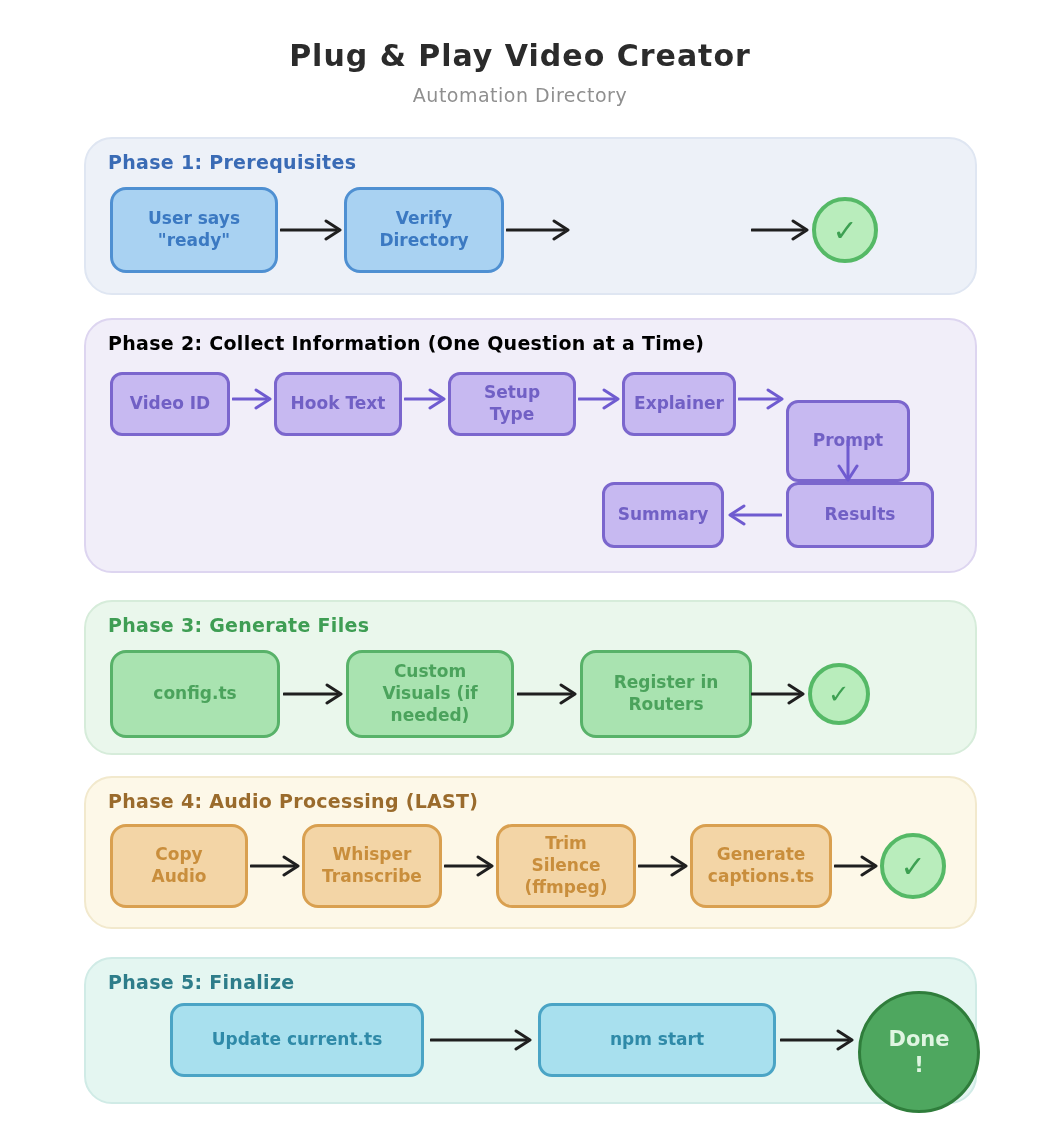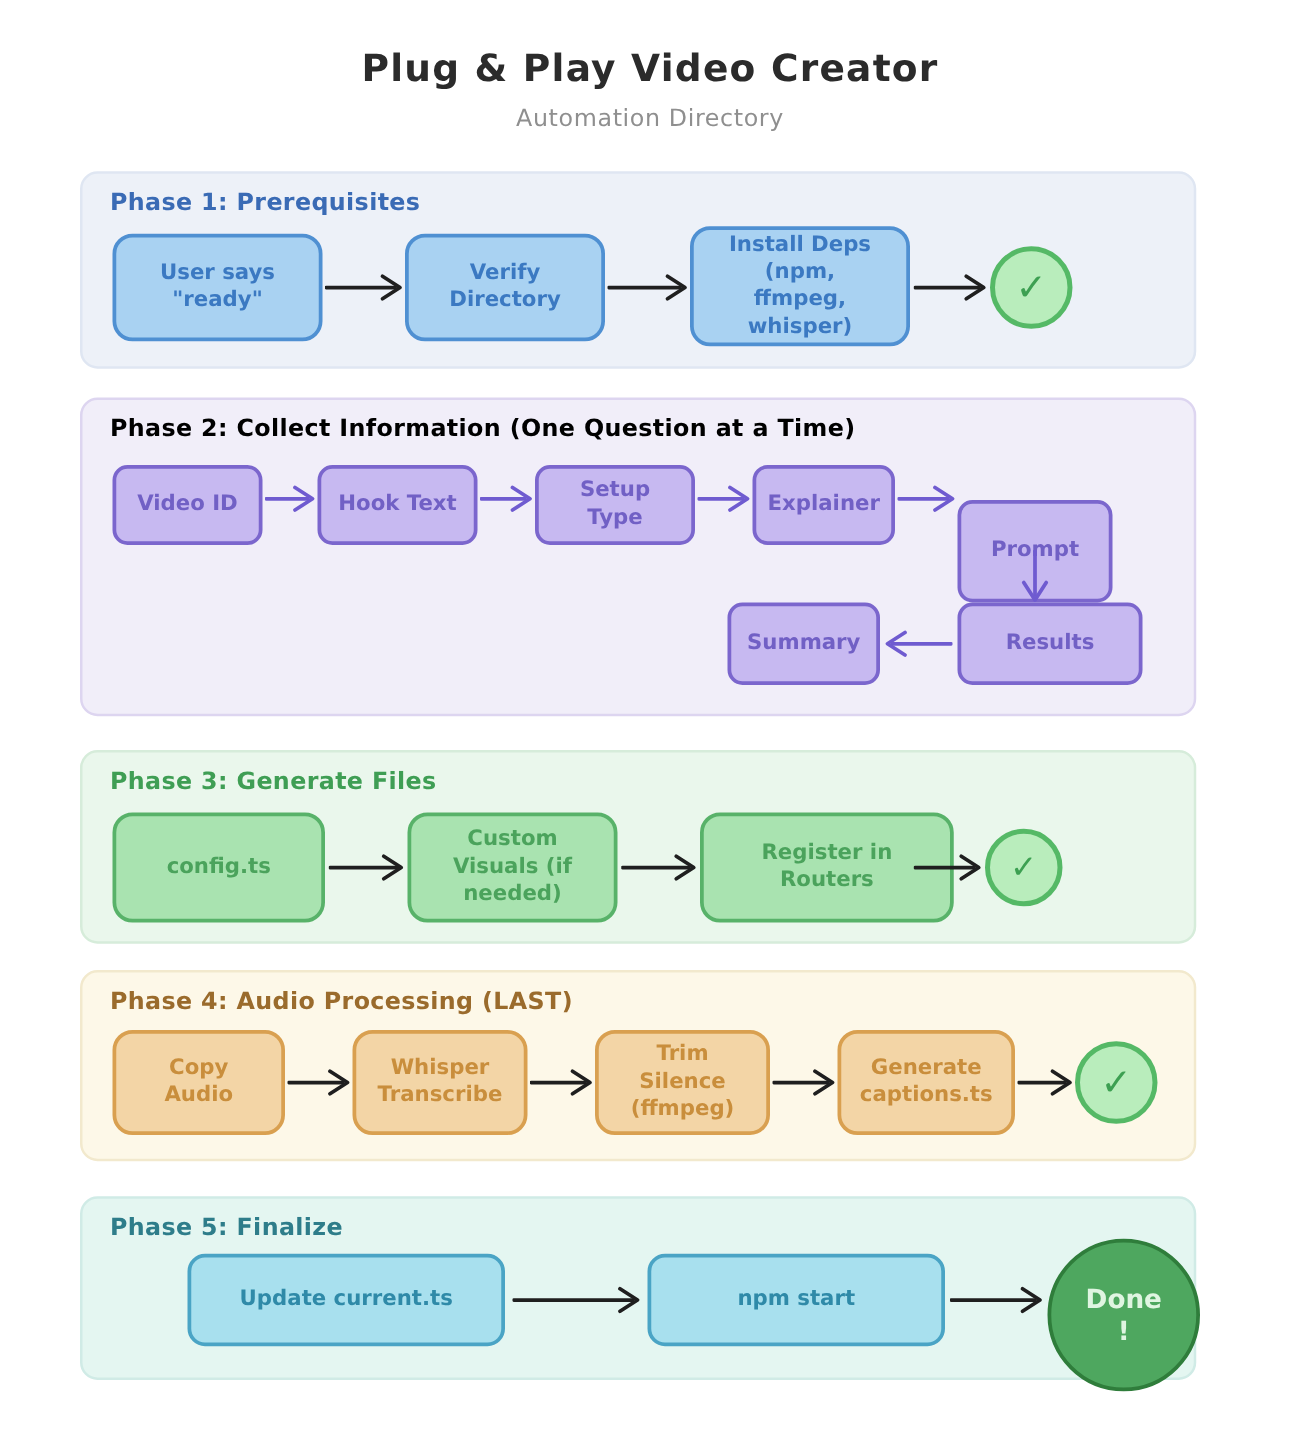--- a/index.html
+++ b/index.html
@@ -14,22 +14,22 @@
   .page-title {
     position: absolute; top: 38px; left: 0; width: 100%;
     text-align: center; font-size: 30px; font-weight: bold;
     color: #2b2b2b; letter-spacing: 1px;
   }
   .page-subtitle {
     position: absolute; top: 84px; left: 0; width: 100%;
     text-align: center; font-size: 19px; color: #8f8f8f; letter-spacing: 0.5px;
   }
   .phase {
-    position: absolute; left: 64px; width: 893px;
-    border-radius: 14px; box-sizing: border-box;
+    position: absolute; left: 84px; width: 893px;
+    border-radius: 28px; box-sizing: border-box;
   }
   .phase-header {
     position: absolute; left: 22px; top: 12px;
     font-size: 19px; font-weight: 600; letter-spacing: 0.3px;
   }
   .node {
     position: absolute; display: flex; align-items: center; justify-content: center;
     text-align: center; box-sizing: border-box; border-radius: 16px;
     font-size: 17px; line-height: 1.28; font-weight: 600;
   }
@@ -88,21 +88,20 @@
     <div class="node" style="left:24px; top:48px; width:168px; height:86px;">User says "ready"</div>
     <div class="arrow" style="left:194px; top:78px; width:62px; height:26px;"><svg width="62" height="26" xmlns="http://www.w3.org/2000/svg">
           <path d="M1 13 L56 13" fill="none" stroke="rgb(31, 31, 31)" stroke-width="3" stroke-linecap="round"></path>
           <path d="M46 4 L60 13 L46 22" fill="none" stroke="rgb(31, 31, 31)" stroke-width="3" stroke-linecap="round" stroke-linejoin="round"></path>
         </svg></div>
     <div class="node" style="left:258px; top:48px; width:160px; height:86px;">Verify Directory</div>
     <div class="arrow" style="left:420px; top:78px; width:64px; height:26px;"><svg width="64" height="26" xmlns="http://www.w3.org/2000/svg">
           <path d="M1 13 L58 13" fill="none" stroke="rgb(31, 31, 31)" stroke-width="3" stroke-linecap="round"></path>
           <path d="M48 4 L62 13 L48 22" fill="none" stroke="rgb(31, 31, 31)" stroke-width="3" stroke-linecap="round" stroke-linejoin="round"></path>
         </svg></div>
-    <div class="node" style="left:486px; top:42px; width:176px; height:96px;">Install Deps (npm, ffmpeg, whisper)</div>
     <div class="arrow" style="left:665px; top:78px; width:58px; height:26px;"><svg width="58" height="26" xmlns="http://www.w3.org/2000/svg">
           <path d="M1 13 L52 13" fill="none" stroke="rgb(31, 31, 31)" stroke-width="3" stroke-linecap="round"></path>
           <path d="M42 4 L56 13 L42 22" fill="none" stroke="rgb(31, 31, 31)" stroke-width="3" stroke-linecap="round" stroke-linejoin="round"></path>
         </svg></div>
     <div class="check-circle" style="left:726px; top:58px; width:66px; height:66px;">✓</div>
   </section>
 
   <section class="phase p2">
     <div class="phase-header">Phase 2: Collect Information (One Question at a Time)</div>
     <div class="node" style="left:24px; top:52px; width:120px; height:64px;">Video ID</div>
@@ -143,21 +142,21 @@
     <div class="node" style="left:24px; top:48px; width:170px; height:88px;">config.ts</div>
     <div class="arrow" style="left:197px; top:79px; width:60px; height:26px;"><svg width="60" height="26" xmlns="http://www.w3.org/2000/svg">
           <path d="M1 13 L54 13" fill="none" stroke="rgb(31, 31, 31)" stroke-width="3" stroke-linecap="round"></path>
           <path d="M44 4 L58 13 L44 22" fill="none" stroke="rgb(31, 31, 31)" stroke-width="3" stroke-linecap="round" stroke-linejoin="round"></path>
         </svg></div>
     <div class="node" style="left:260px; top:48px; width:168px; height:88px;">Custom Visuals (if needed)</div>
     <div class="arrow" style="left:431px; top:79px; width:60px; height:26px;"><svg width="60" height="26" xmlns="http://www.w3.org/2000/svg">
           <path d="M1 13 L54 13" fill="none" stroke="rgb(31, 31, 31)" stroke-width="3" stroke-linecap="round"></path>
           <path d="M44 4 L58 13 L44 22" fill="none" stroke="rgb(31, 31, 31)" stroke-width="3" stroke-linecap="round" stroke-linejoin="round"></path>
         </svg></div>
-    <div class="node" style="left:494px; top:48px; width:203px; height:88px;">Register in Routers</div>
+    <div class="node" style="left:494px; top:48px; width:172px; height:88px;">Register in Routers</div>
     <div class="arrow" style="left:665px; top:79px; width:54px; height:26px;"><svg width="54" height="26" xmlns="http://www.w3.org/2000/svg">
           <path d="M1 13 L48 13" fill="none" stroke="rgb(31, 31, 31)" stroke-width="3" stroke-linecap="round"></path>
           <path d="M38 4 L52 13 L38 22" fill="none" stroke="rgb(31, 31, 31)" stroke-width="3" stroke-linecap="round" stroke-linejoin="round"></path>
         </svg></div>
     <div class="check-circle" style="left:722px; top:61px; width:62px; height:62px; font-size:26px;">✓</div>
   </section>
 
   <section class="phase p4">
     <div class="phase-header">Phase 4: Audio Processing (LAST)</div>
     <div class="node" style="left:24px; top:46px; width:138px; height:84px;">Copy Audio</div>

